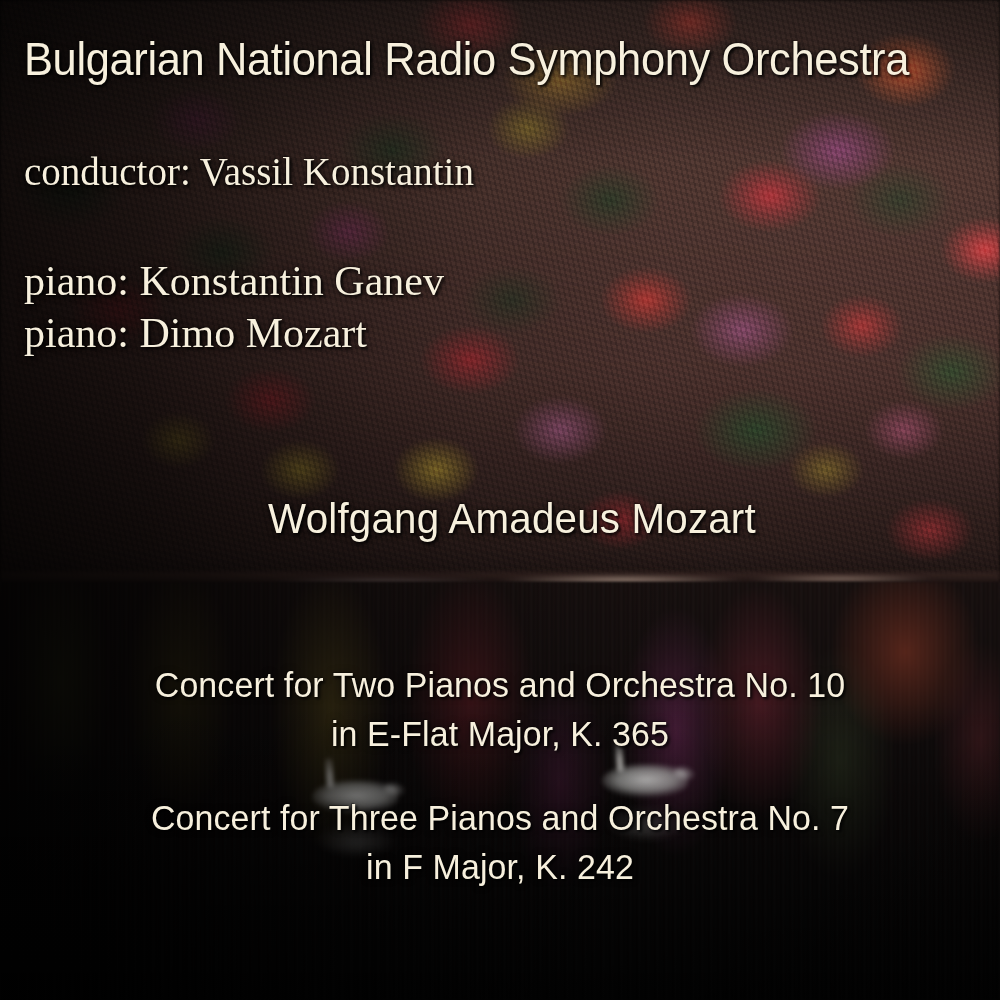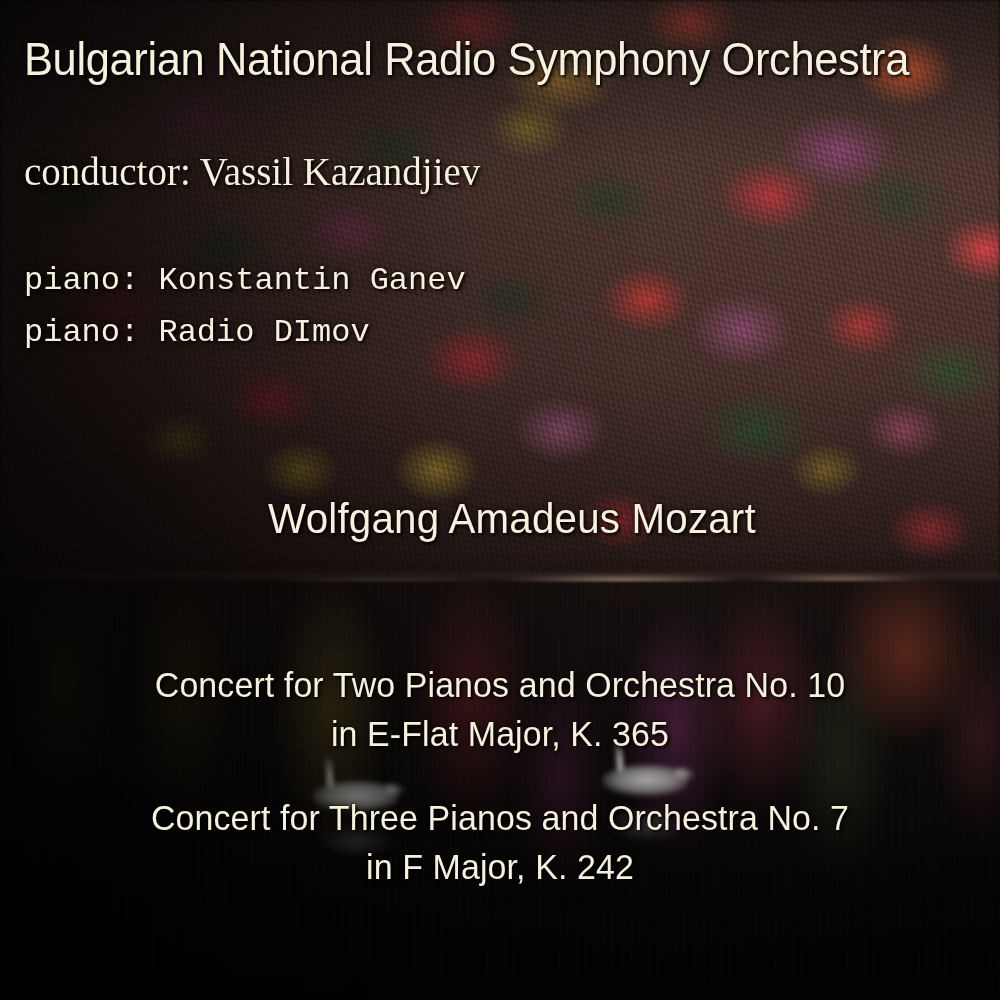--- a/index.html
+++ b/index.html
@@ -244,24 +244,23 @@
     line-height: 1;
     white-space: nowrap;
   }
 
   #performers {
     position: absolute;
     left: 24px;
     top: 255px;
   }
   #performers .credit {
-    font-size: 32px;
+    font-size: 42px;
     line-height: 52px;
     white-space: nowrap;
-    font-family: Liberation Mono, monospace;
   }
 
   #composer-name {
     position: absolute;
     left: 0;
     right: 0;
     top: 498px;
     text-align: center;
     font-size: 42px;
     line-height: 1;
@@ -309,25 +308,25 @@
     </div>
 
     <div class="vignette-left"></div>
     <div class="vignette-edges"></div>
   </div>
 
   <div class="text-layer">
 
     <div id="ensemble-title" class="sans-cond shadowed">Bulgarian National Radio Symphony Orchestra</div>
 
-    <div id="conductor-line" class="serif shadowed">conductor: Vassil Kazandjiev</div>
+    <div id="conductor-line" class="serif shadowed">conductor: Vassil Konstantin</div>
 
     <div id="performers">
       <div class="credit serif shadowed">piano: Konstantin Ganev</div>
-      <div class="credit serif shadowed">piano: Radio DImov</div>
+      <div class="credit serif shadowed">piano: Dimo Mozart</div>
     </div>
 
     <div id="composer-name" class="sans-cond shadowed">Wolfgang Amadeus Mozart</div>
 
     <div id="work-1" class="work sans-cond shadowed">
       <span>Concert for Two Pianos and Orchestra No. 10</span>
       <span class="sub">in E-Flat Major, K. 365</span>
     </div>
 
     <div id="work-2" class="work sans-cond shadowed">

